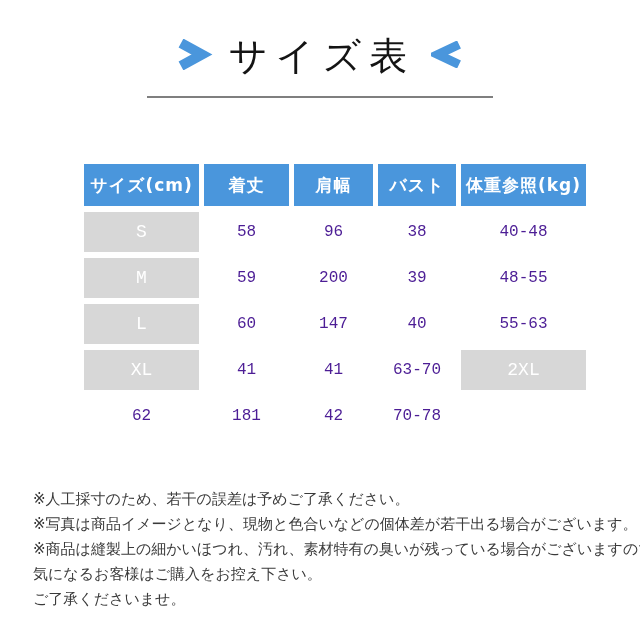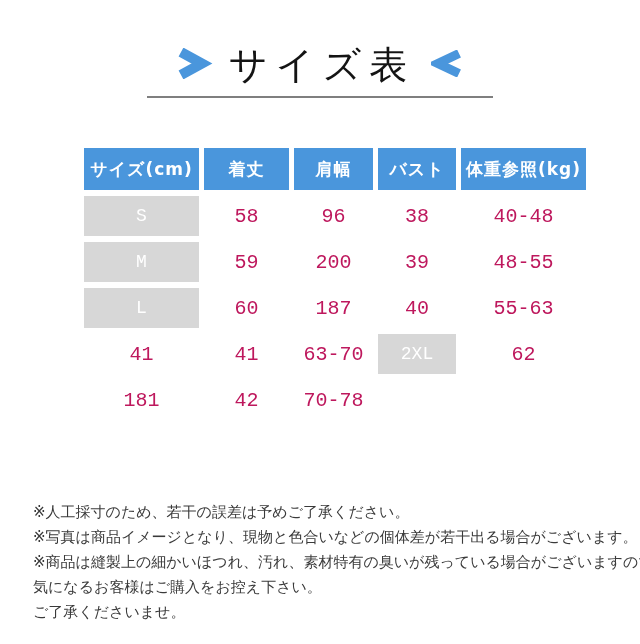--- a/index.html
+++ b/index.html
@@ -10,42 +10,41 @@
     position: relative;
     overflow: hidden;
   }
 
   
   .title-row {
     position: absolute;
     top: 30px; left: 0; width: 640px; height: 52px;
     display: flex; align-items: center; justify-content: center;
     gap: 16px;
-    margin-top: 9px;
   }
   .page-title {
     font-size: 38px;
     color: #141414;
     letter-spacing: 8px;
     font-weight: 500;
     white-space: nowrap;
   }
   .chev { display: block; }
 
   .divider {
     position: absolute;
     top: 96px; left: 147px;
     width: 346px; height: 2px;
     background: #7f7f7f;
   }
 
   
   .size-table {
     position: absolute;
-    top: 148px; left: 68px;
+    top: 164px; left: 68px;
     display: grid;
     grid-template-columns: 115px 85px 79px 78px 125px;
     grid-template-rows: 42px repeat(5, 40px);
     column-gap: 5px;
     row-gap: 6px;
     padding-left: 16px;
   }
   .cell {
     display: flex; align-items: center; justify-content: center;
     white-space: nowrap;
@@ -58,29 +57,29 @@
     letter-spacing: 1px;
   }
   .td-size {
     background: #d7d7d7;
     color: #ffffff;
     font-family: "Liberation Mono", "DejaVu Sans Mono", monospace;
     font-size: 18px;
   }
   .td-val {
     background: transparent;
-    color: #be185d;
+    color: #4c1d95;
     font-family: "Liberation Mono", "DejaVu Sans Mono", monospace;
-    font-size: 20px;
+    font-size: 16px;
   }
 
   
   .notes {
     position: absolute;
-    top: 500px; left: 33px; width: 590px;
+    top: 487px; left: 33px; width: 590px;
     color: #3a3a3a;
     font-size: 15px;
     line-height: 25px;
   }
   .note-line { white-space: nowrap; }
 </style>
 </head>
 <body>
 
 <div>
@@ -116,24 +115,25 @@
     <div class="cell td-val">40-48</div>
 
     <div class="cell td-size">M</div>
     <div class="cell td-val">59</div>
     <div class="cell td-val">200</div>
     <div class="cell td-val">39</div>
     <div class="cell td-val">48-55</div>
 
     <div class="cell td-size">L</div>
     <div class="cell td-val">60</div>
-    <div class="cell td-val">187</div>
+    <div class="cell td-val">147</div>
     <div class="cell td-val">40</div>
     <div class="cell td-val">55-63</div>
 
+    <div class="cell td-size">XL</div>
     <div class="cell td-val">41</div>
     <div class="cell td-val">41</div>
     <div class="cell td-val">63-70</div>
 
     <div class="cell td-size">2XL</div>
     <div class="cell td-val">62</div>
     <div class="cell td-val">181</div>
     <div class="cell td-val">42</div>
     <div class="cell td-val">70-78</div>
   </div>

